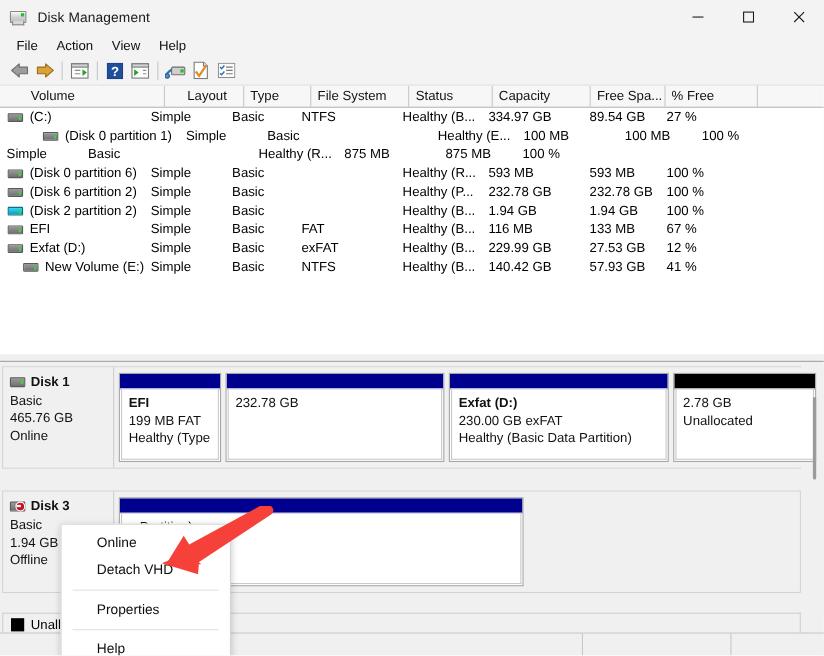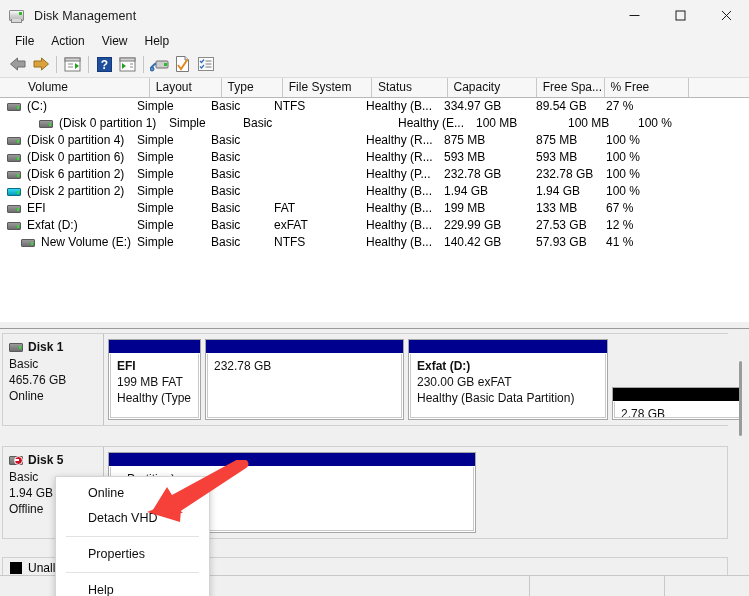--- a/index.html
+++ b/index.html
@@ -500,21 +500,21 @@
         <line x1="7.5" y1="4" x2="13.5" y2="4" stroke="#7a7a7a"></line>
         <line x1="7.5" y1="7" x2="13.5" y2="7" stroke="#7a7a7a"></line>
         <line x1="7.5" y1="10" x2="13.5" y2="10" stroke="#7a7a7a"></line>
       </svg>
     </div>
   </div>
 
   <div class="vollist">
     <div class="headerrow" id="vl-header">
         <div class="hcell" style="width: 154px; padding-left: 28px;">Volume</div>
-        <div class="hcell" style="width: 74px;">Layout</div>
+        <div class="hcell" style="width: 74px; text-align: center;">Layout</div>
         <div class="hcell" style="width: 63px;">Type</div>
         <div class="hcell" style="width: 92px;">File System</div>
         <div class="hcell" style="width: 78px;">Status</div>
         <div class="hcell" style="width: 92px;">Capacity</div>
         <div class="hcell" style="width: 70px;">Free Spa...</div>
         <div class="hcell" style="width: 87px;">% Free</div>
         <div class="hcell" style="width: 62px;"></div>
       </div>
     <div class="rows" id="vl-rows">
         <div class="vrow">
@@ -537,24 +537,20 @@
           </div>
           <div class="vcell" style="width: 74px;">Simple</div>
           <div class="vcell" style="width: 63px;">Basic</div>
           <div class="vcell" style="width: 92px;"></div>
           <div class="vcell" style="width: 78px;">Healthy (E...</div>
           <div class="vcell" style="width: 92px;">100 MB</div>
           <div class="vcell" style="width: 70px;">100 MB</div>
           <div class="vcell" style="width: 87px;">100 %</div>
         </div>
         <div class="vrow">
-          <div class="vcell first" style="width: 131px;">
-            <span class="drvicon"></span>
-            <span>(Disk 0 partition 4)</span>
-          </div>
           <div class="vcell" style="width: 74px;">Simple</div>
           <div class="vcell" style="width: 63px;">Basic</div>
           <div class="vcell" style="width: 92px;"></div>
           <div class="vcell" style="width: 78px;">Healthy (R...</div>
           <div class="vcell" style="width: 92px;">875 MB</div>
           <div class="vcell" style="width: 70px;">875 MB</div>
           <div class="vcell" style="width: 87px;">100 %</div>
         </div>
         <div class="vrow">
           <div class="vcell first" style="width: 131px;">
@@ -597,21 +593,21 @@
         </div>
         <div class="vrow">
           <div class="vcell first" style="width: 131px;">
             <span class="drvicon"></span>
             <span>EFI</span>
           </div>
           <div class="vcell" style="width: 74px;">Simple</div>
           <div class="vcell" style="width: 63px;">Basic</div>
           <div class="vcell" style="width: 92px;">FAT</div>
           <div class="vcell" style="width: 78px;">Healthy (B...</div>
-          <div class="vcell" style="width: 92px;">199 MB</div>
+          <div class="vcell" style="width: 92px;">116 MB</div>
           <div class="vcell" style="width: 70px;">133 MB</div>
           <div class="vcell" style="width: 87px;">67 %</div>
         </div>
         <div class="vrow">
           <div class="vcell first" style="width: 131px;">
             <span class="drvicon"></span>
             <span>Exfat (D:)</span>
           </div>
           <div class="vcell" style="width: 74px;">Simple</div>
           <div class="vcell" style="width: 63px;">Basic</div>
@@ -667,34 +663,34 @@
               </div>
             </div>
             <div class="part" style="width: 200px;">
               <div class="partbar" style="background: rgb(0, 0, 143);"></div>
               <div class="partbody">
                 <div><b>Exfat  (D:)</b></div>
                 <div>230.00 GB exFAT</div>
                 <div>Healthy (Basic Data Partition)</div>
               </div>
             </div>
-            <div class="part" style="width: 130px; margin-top: 48px;">
+            <div class="part" style="width: 130px;">
               <div class="partbar unalloc" style="background: rgb(0, 0, 0);"></div>
               <div class="partbody">
                 <div>2.78 GB</div>
                 <div>Unallocated</div>
               </div>
             </div>
           </div>
         </div>
         <div class="disk" style="top: 117px; height: 93px;">
           <div class="diskinfo">
             <div class="disktitle">
               <span class="dicon err"></span>
-              <span>Disk 5</span>
+              <span>Disk 3</span>
             </div>
             <div>Basic</div>
             <div>1.94 GB</div>
             <div>Offline</div>
           </div>
           <div class="parts">
             <div class="part" style="width: 368px;">
               <div class="partbar" style="background: rgb(0, 0, 143);"></div>
               <div class="partbody">
                 <div>a Partition)</div>

